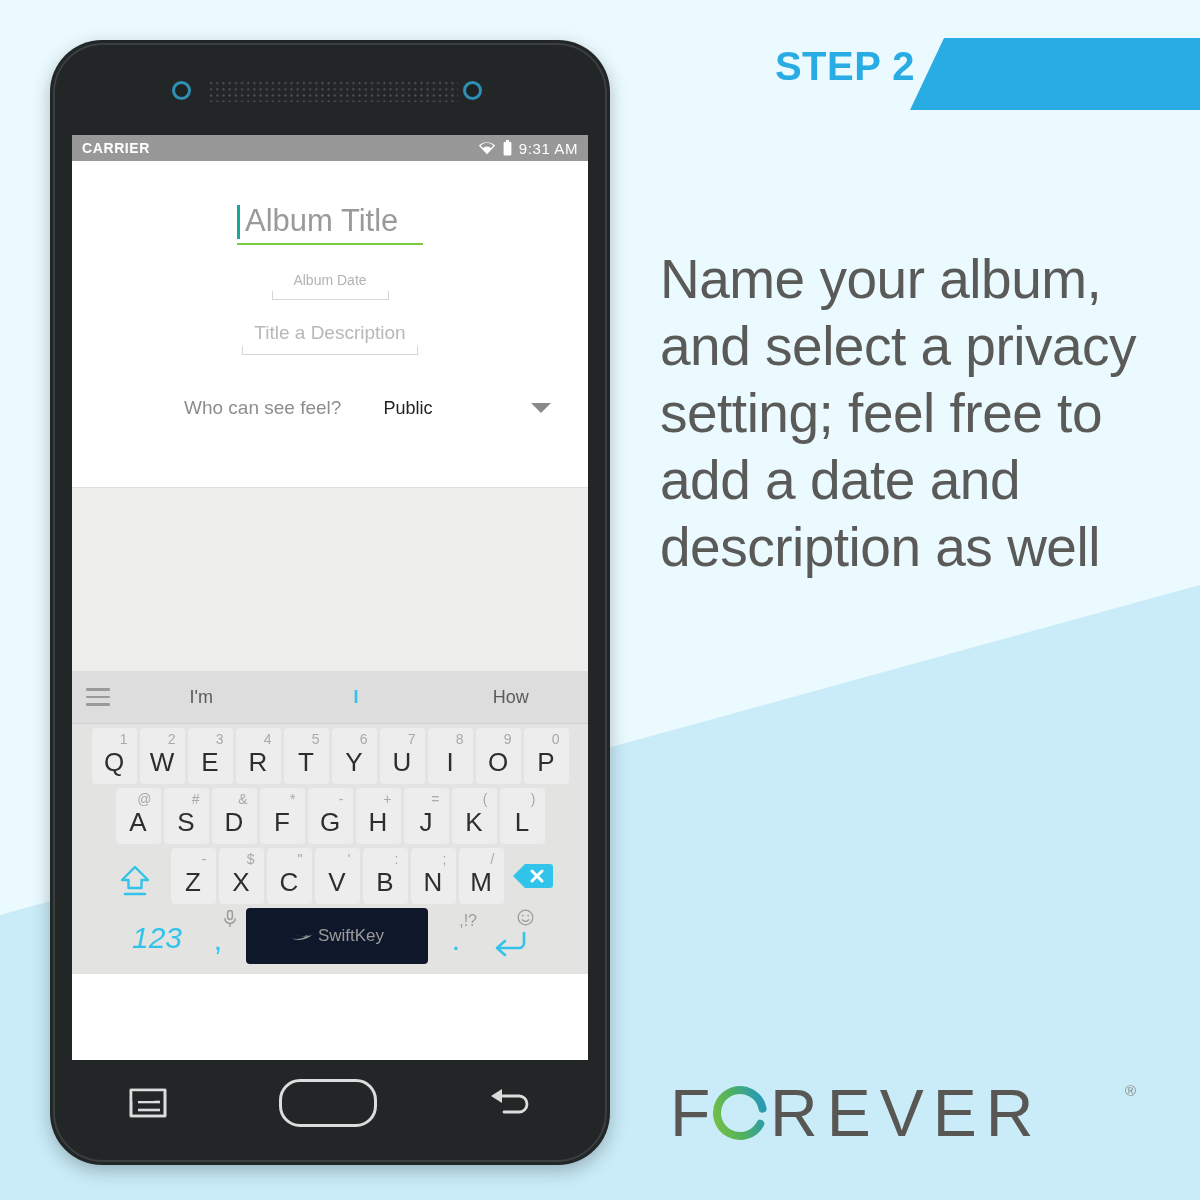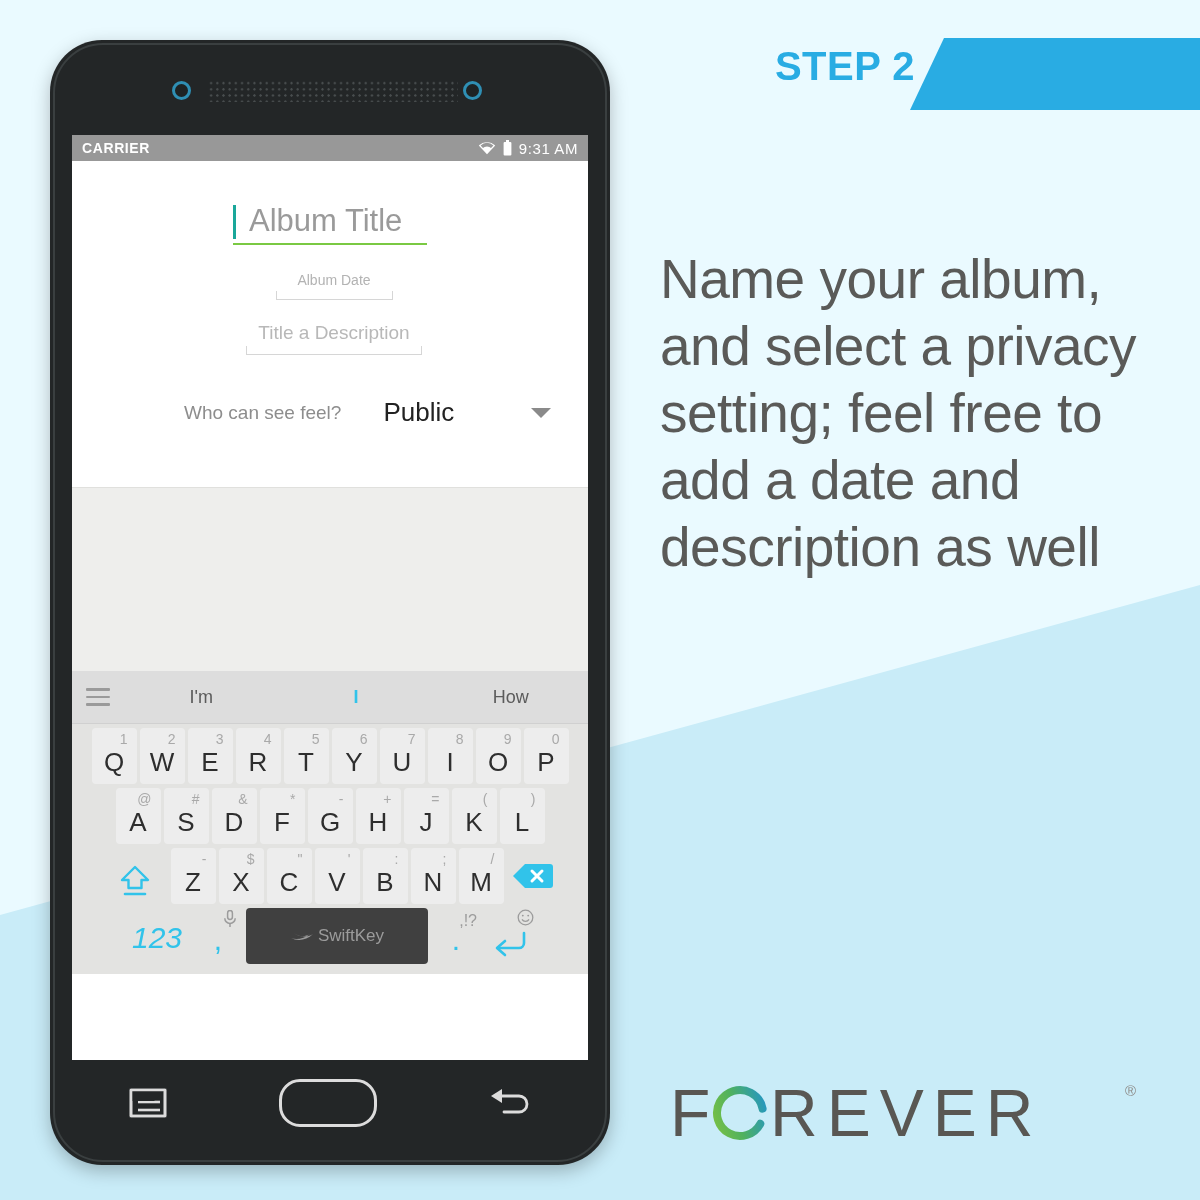--- a/index.html
+++ b/index.html
@@ -65,36 +65,36 @@
     letter-spacing:0.6px;
     text-align:right;
   }
   .status-right{margin-left:auto;display:flex;align-items:center;gap:7px;font-weight:normal;font-size:15px;}
   
   .appbar{height:62px;display:flex;align-items:center;background:#fff;}
   .back-arrow{margin-left:24px;width:30px;height:30px;}
   .appbar-title{margin-left:30px;font-size:22px;color:#5c5c5c;}
   
   .form{background:#fff;padding-top:42px;height:326px;box-sizing:border-box;}
-  .field{margin:0 auto;position:relative;padding-left:8px;}
+  .field{margin:0 auto;position:relative;}
   .field-title{width:186px;padding-bottom:4px;border-bottom:2px solid #7ac943;}
   .field-title .ph{font-size:31px;color:#9a9a9a;padding-left:8px;}
   .caret{
     position:absolute;left:0;top:2px;width:3px;height:34px;background:#1aa79a;
   }
   .field-date{width:117px;margin-top:26px;text-align:center;}
   .field-date .ph{font-size:14px;color:#b3b3b3;}
   .field-desc{width:176px;margin-top:22px;text-align:center;}
   .field-desc .ph{font-size:19px;color:#b8b8b8;}
   .uline{border-bottom:1px solid #d6d6d6;border-left:1px solid #d6d6d6;border-right:1px solid #d6d6d6;height:8px;margin-top:2px;}
   .privacy{
     display:flex;align-items:center;margin-top:42px;padding:0 30px;
   }
   .privacy-label{font-size:19px;color:#8d8d8d;margin-left:82px;}
-  .privacy-value{font-size:26px;color:#222;margin-left:42px;}
+  .privacy-value{font-size:18px;color:#222;margin-left:42px;}
   .privacy-caret{margin-left:auto;margin-right:6px;}
   
   .blank{background:#eeeeec;height:183px;border-top:1px solid #e0e0dd;}
   
   .kb{background:#e7e7e7;}
   .kb-suggest{
     height:52px;display:flex;align-items:center;background:#dddddd;
     border-bottom:1px solid #d0d0d0;
   }
   .kb-menu{width:52px;display:flex;flex-direction:column;gap:5px;align-items:center;justify-content:center;}
@@ -106,21 +106,21 @@
   .key{
     position:relative;background:#ededed;border-radius:4px;margin:0 1.5px;
     height:56px;width:45px;display:flex;align-items:flex-end;justify-content:center;
     padding-bottom:9px;box-sizing:border-box;
   }
   .key .main{font-size:26px;color:#2e2e2e;font-weight:400;line-height:1;}
   .key .sup{
     position:absolute;top:4px;right:9px;font-size:14px;color:#a9a9a9;line-height:1;
   }
   .key.wide{width:66px;background:transparent;}
-  .key.space{width:182px;background:#404040;display:flex;align-items:center;padding:0;}
+  .key.space{width:182px;background:#0f172a;display:flex;align-items:center;padding:0;}
   .key.comma{width:50px;background:transparent;}
   .key.period{width:50px;background:transparent;}
   .key.num{width:66px;background:transparent;font-style:italic;}
   .key.enter{width:52px;background:transparent;}
   .key.bksp{width:52px;background:transparent;align-items:center;padding-bottom:0;}
   .key-num-text{font-size:30px;color:#31c3ea;font-weight:400;}
   .swiftkey{display:flex;align-items:center;gap:4px;color:#9b9b9b;font-size:17px;}
   
   .navbar{
     position:absolute;left:22px;top:1022px;width:516px;height:82px;

